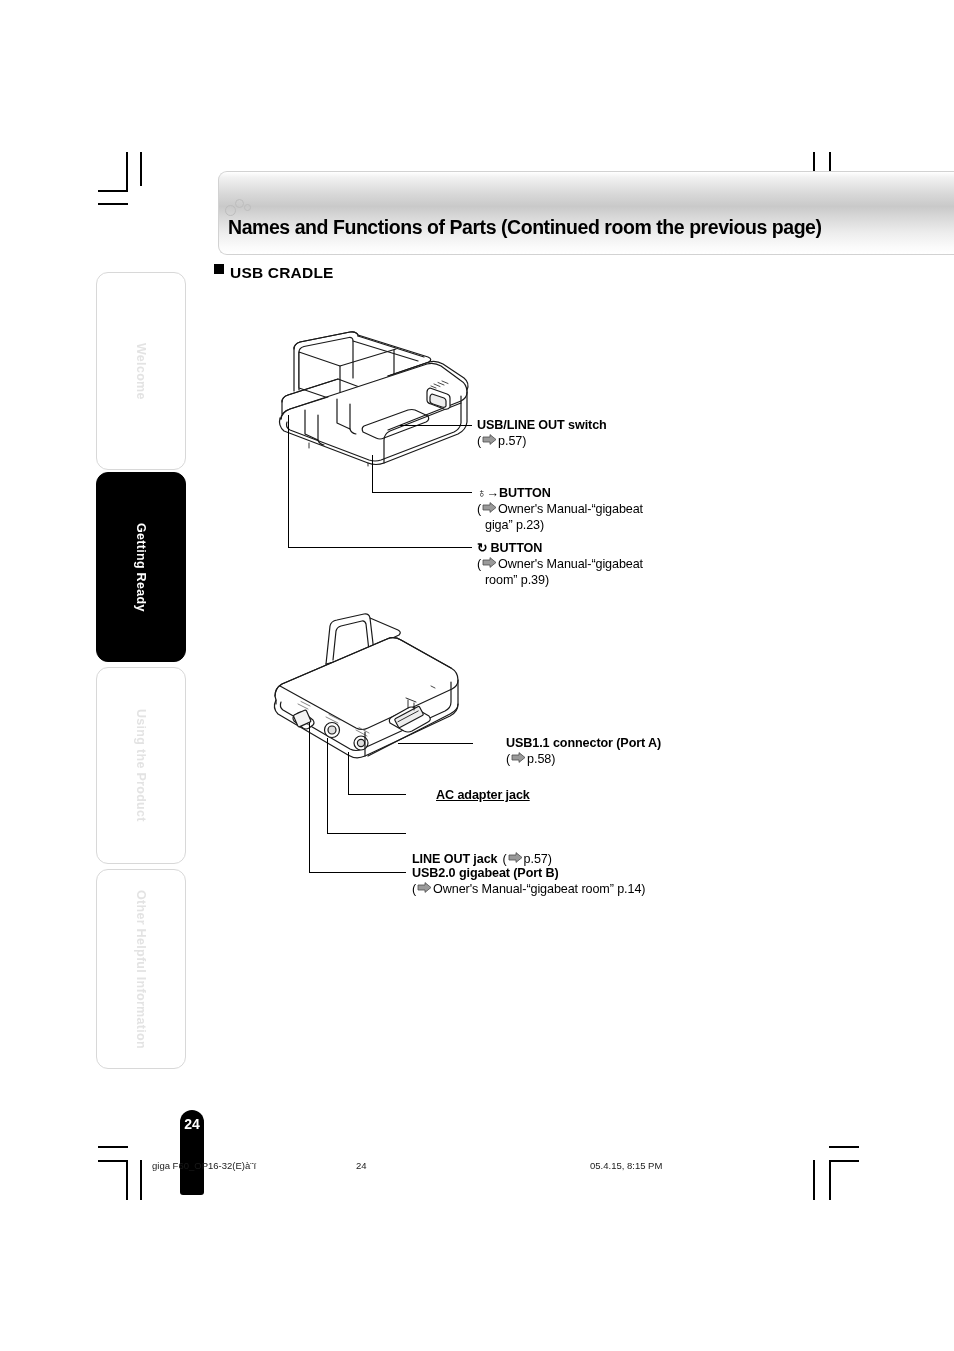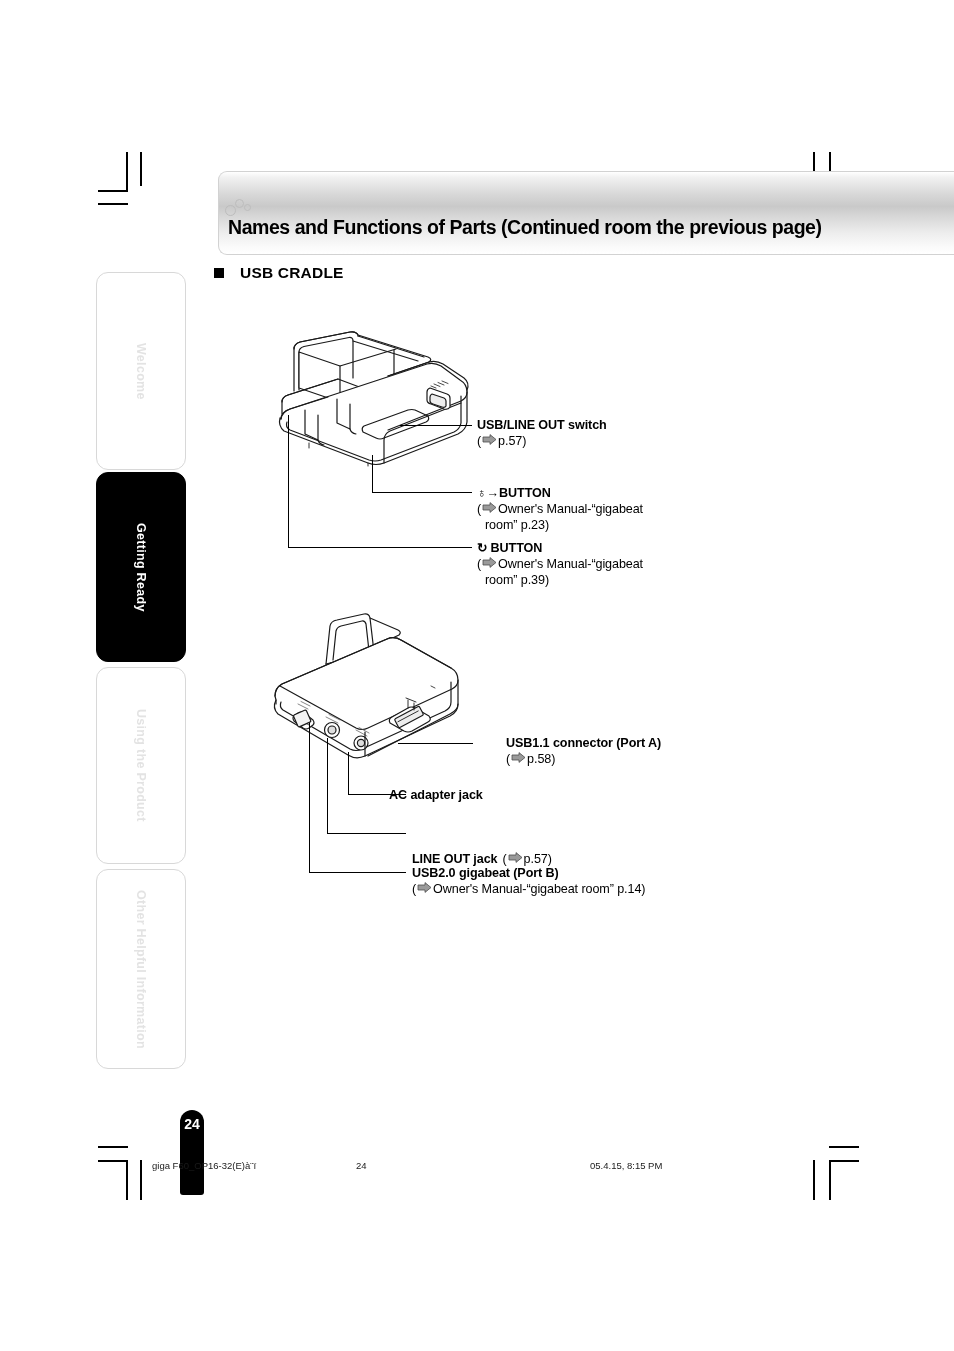--- a/index.html
+++ b/index.html
@@ -63,22 +63,21 @@
 
   
   .section-head {
     position: absolute;
     left: 214px;
     top: 264px;
     font-size: 15.5px;
     font-weight: bold;
     letter-spacing: 0.2px;
     display: flex;
-    align-items: center;
-    gap: 16px;
+    gap: 6px;
   }
   .sq { display: inline-block; width: 10px; height: 10px; background: #000; }
 
   
   .tab {
     position: absolute;
     left: 96px;
     width: 90px;
     border: 1px solid #d8d8d8;
     border-radius: 12px;
@@ -359,21 +358,21 @@
   </div>
   <div class="sub inlinewrap">
     <span>(</span>
     <span class="refarrow">
       <svg width="15" height="11" viewBox="0 0 15 11">
           <path d="M1 3 H8 V0.6 L14 5.5 L8 10.4 V8 H1 Z" fill="#9a9a9a" stroke="#4d4d4d" stroke-width="0.8" stroke-linejoin="round"></path>
         </svg>
     </span>
     <span>Owner's Manual-“gigabeat</span>
   </div>
-  <div class="sub indent">room” p.23)</div>
+  <div class="sub indent">giga” p.23)</div>
 </div>
 
 <div class="callout" style="left:477px;top:541px;">
   <div class="label inlinewrap">
     <span class="glyph-pre">↻</span>
     <span style="padding-left:3px;">BUTTON</span>
   </div>
   <div class="sub inlinewrap">
     <span>(</span>
     <span class="refarrow">
@@ -403,21 +402,21 @@
     <span>(</span>
     <span class="refarrow">
       <svg width="15" height="11" viewBox="0 0 15 11">
           <path d="M1 3 H8 V0.6 L14 5.5 L8 10.4 V8 H1 Z" fill="#9a9a9a" stroke="#4d4d4d" stroke-width="0.8" stroke-linejoin="round"></path>
         </svg>
     </span>
     <span>p.58)</span>
   </div>
 </div>
 
-<div class="callout" style="left:389px;top:788px;">
+<div class="callout" style="left:436px;top:788px;text-decoration:underline;">
   <div class="label">AC adapter jack</div>
 </div>
 
 <div class="callout" style="left:412px;top:851px;">
   <div class="label inlinewrap">
     <span>LINE OUT jack</span>
     <span class="sub" style="padding-left:5px;">(</span>
     <span class="refarrow">
       <svg width="15" height="11" viewBox="0 0 15 11">
           <path d="M1 3 H8 V0.6 L14 5.5 L8 10.4 V8 H1 Z" fill="#9a9a9a" stroke="#4d4d4d" stroke-width="0.8" stroke-linejoin="round"></path>

